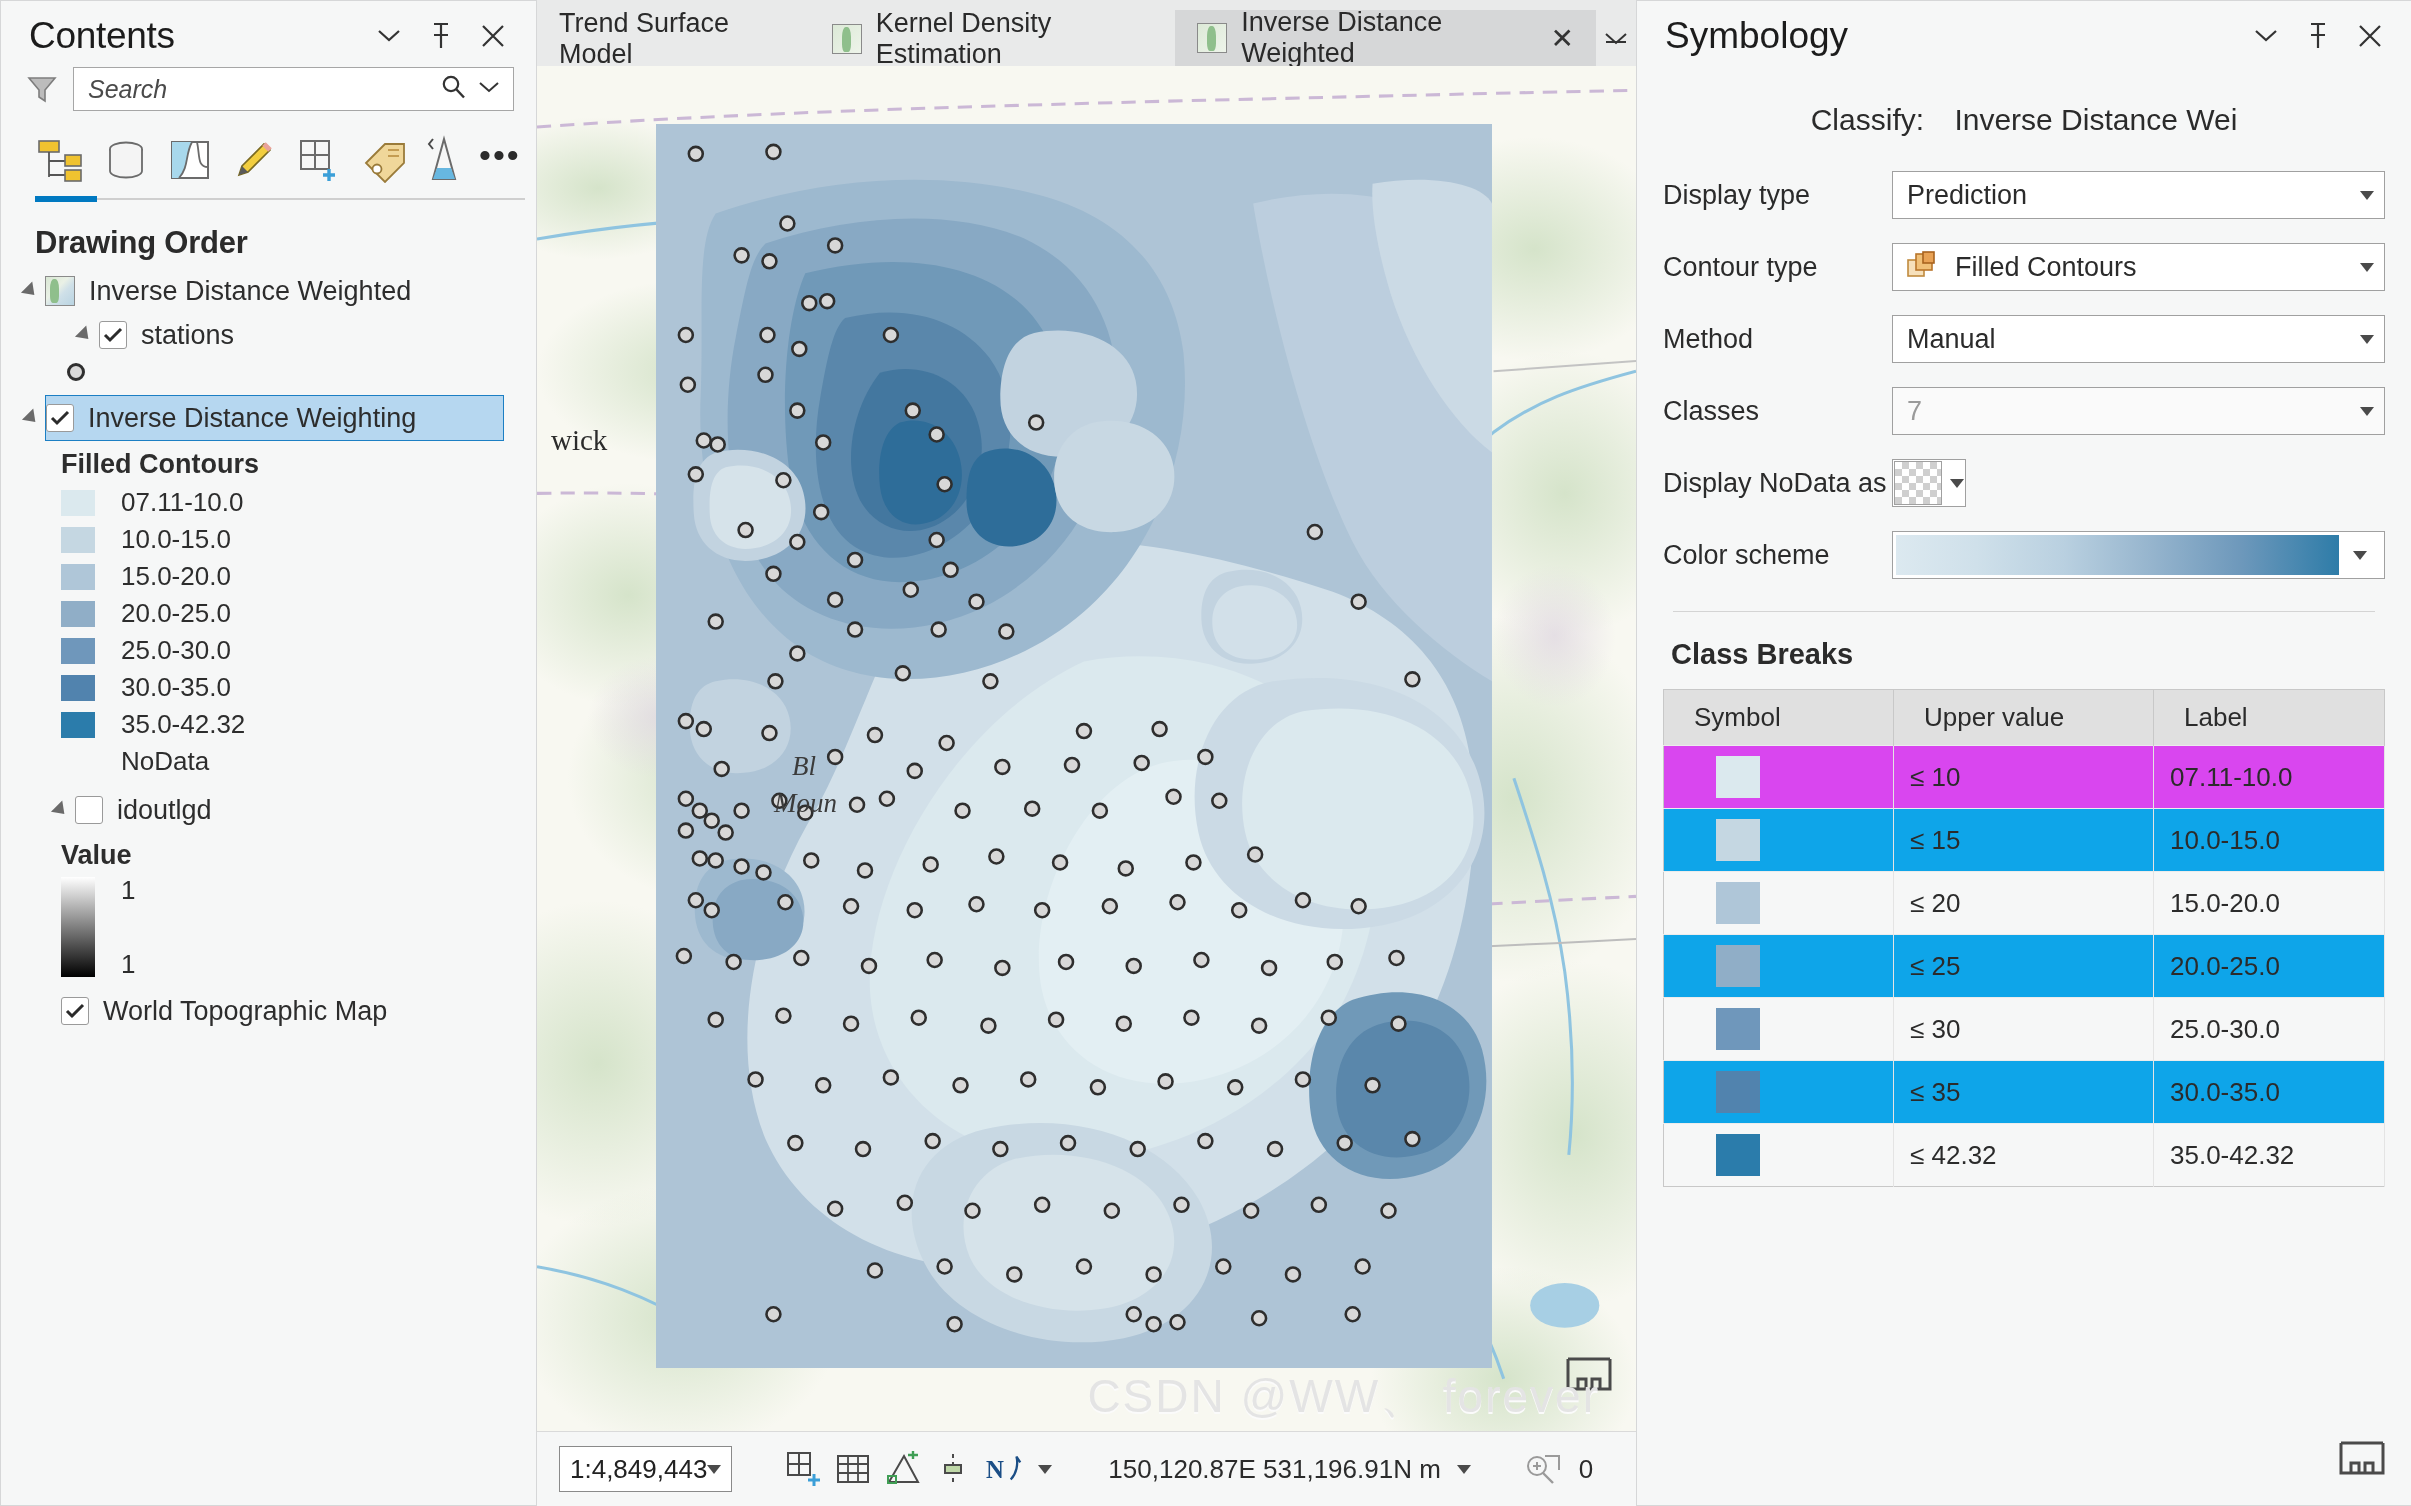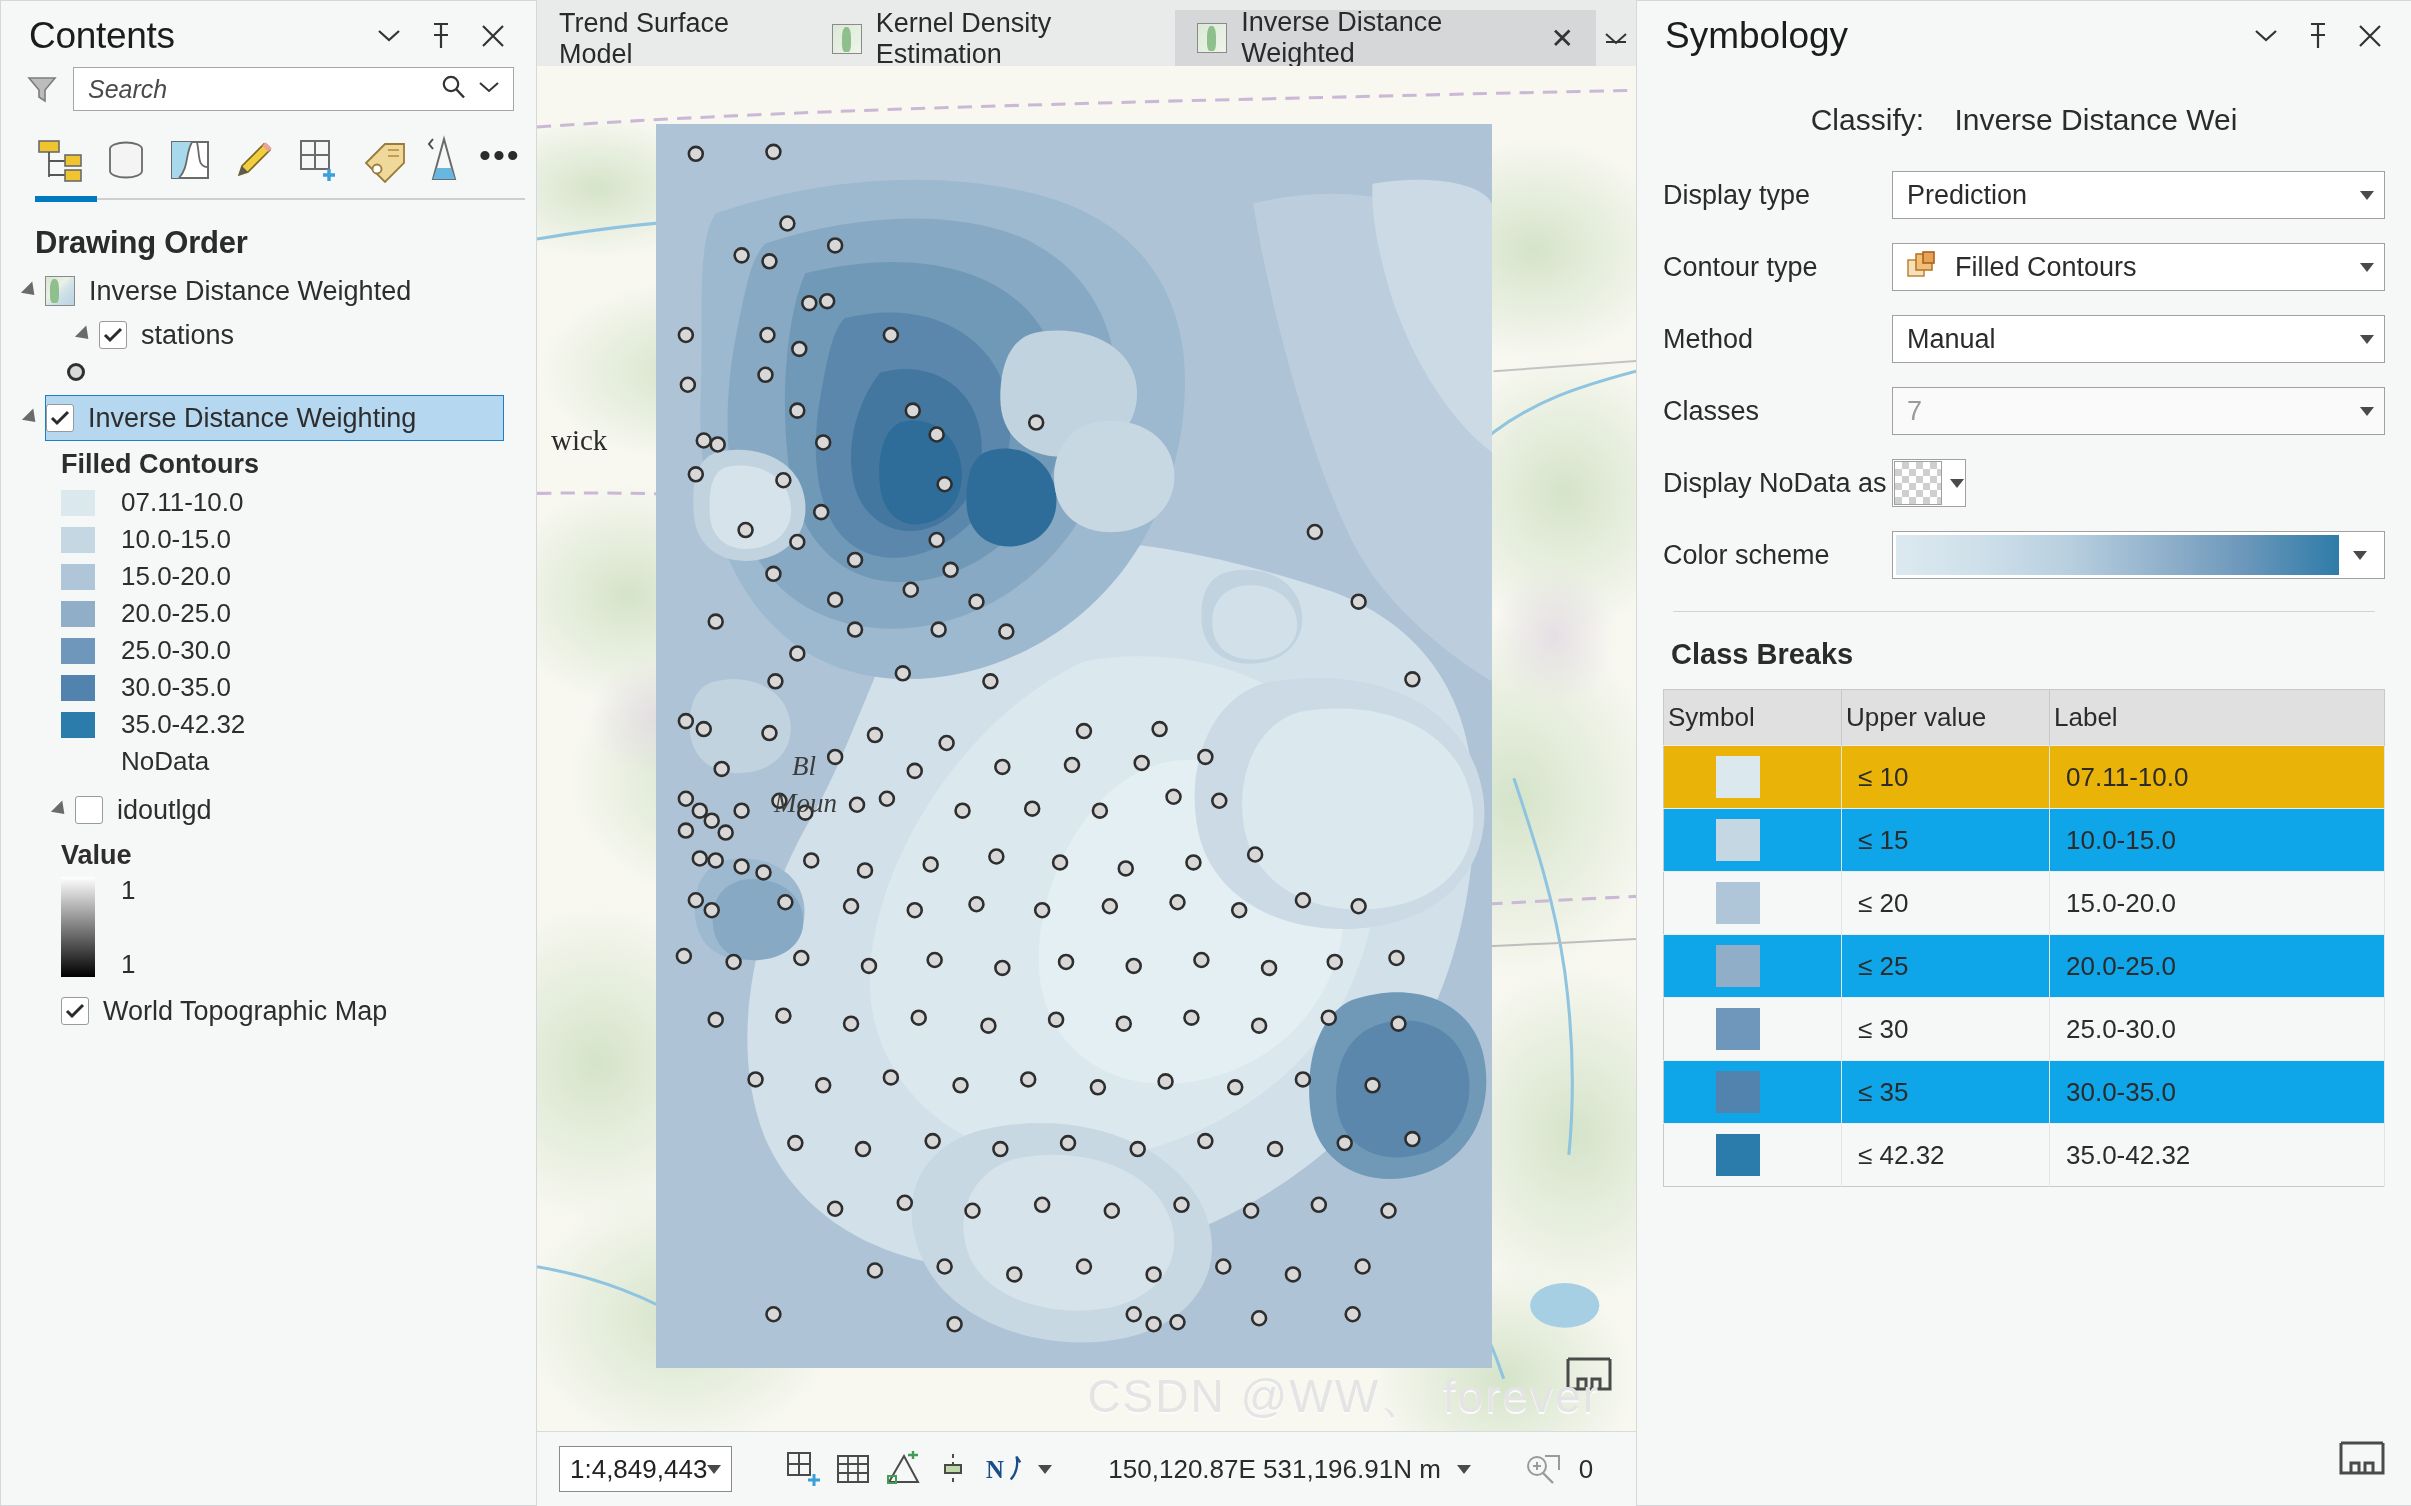--- a/index.html
+++ b/index.html
@@ -182,28 +182,28 @@
       linear-gradient(45deg,#cfcfcf 25%,transparent 25%,transparent 75%,#cfcfcf 75%),
       linear-gradient(45deg,#cfcfcf 25%,transparent 25%,transparent 75%,#cfcfcf 75%);
     background-size:14px 14px;background-position:0 0,7px 7px;
   }
   .nodata-ctrl{display:flex;align-items:center;border:1px solid #a0a0a0;background:#fff;width:74px;height:48px;box-sizing:border-box;padding:1px;}
   .divider{height:1px;background:#d4d4d4;margin:32px 10px 26px 10px;}
   .cb-title{font-size:29px;font-weight:600;color:#2b2b2b;padding:0 0 18px 8px;}
   .cb-table{width:100%;border-collapse:collapse;border:1px solid #c8c8c8;}
   .cb-table th{
     background:#e0e0e0;font-size:26px;font-weight:400;color:#2b2b2b;text-align:left;
-    padding:12px 4px;border-right:1px solid #c8c8c8;
+    padding:12px 30px;border-right:1px solid #c8c8c8;
   }
   .cb-table td{
     font-size:26px;color:#2b2b2b;padding:10px 16px;border-right:1px solid #e4e4e4;
     border-top:1px solid #ececec;
   }
   .cb-table tr.alt td{background:#0ea5e9;}
-  .cb-table tr.sel td{background:#eab308;}
+  .cb-table tr.sel td{background:#d946ef;}
   .cb-sym{width:169px;}
   .cb-up{width:199px;}
   .cb-swatch{width:44px;height:42px;margin-left:36px;}
   .le{padding-right:18px;font-size:26px;}
 
   .corner-ico{position:absolute;right:26px;bottom:26px;width:46px;height:40px;}
 </style>
 </head>
 <body>
 

